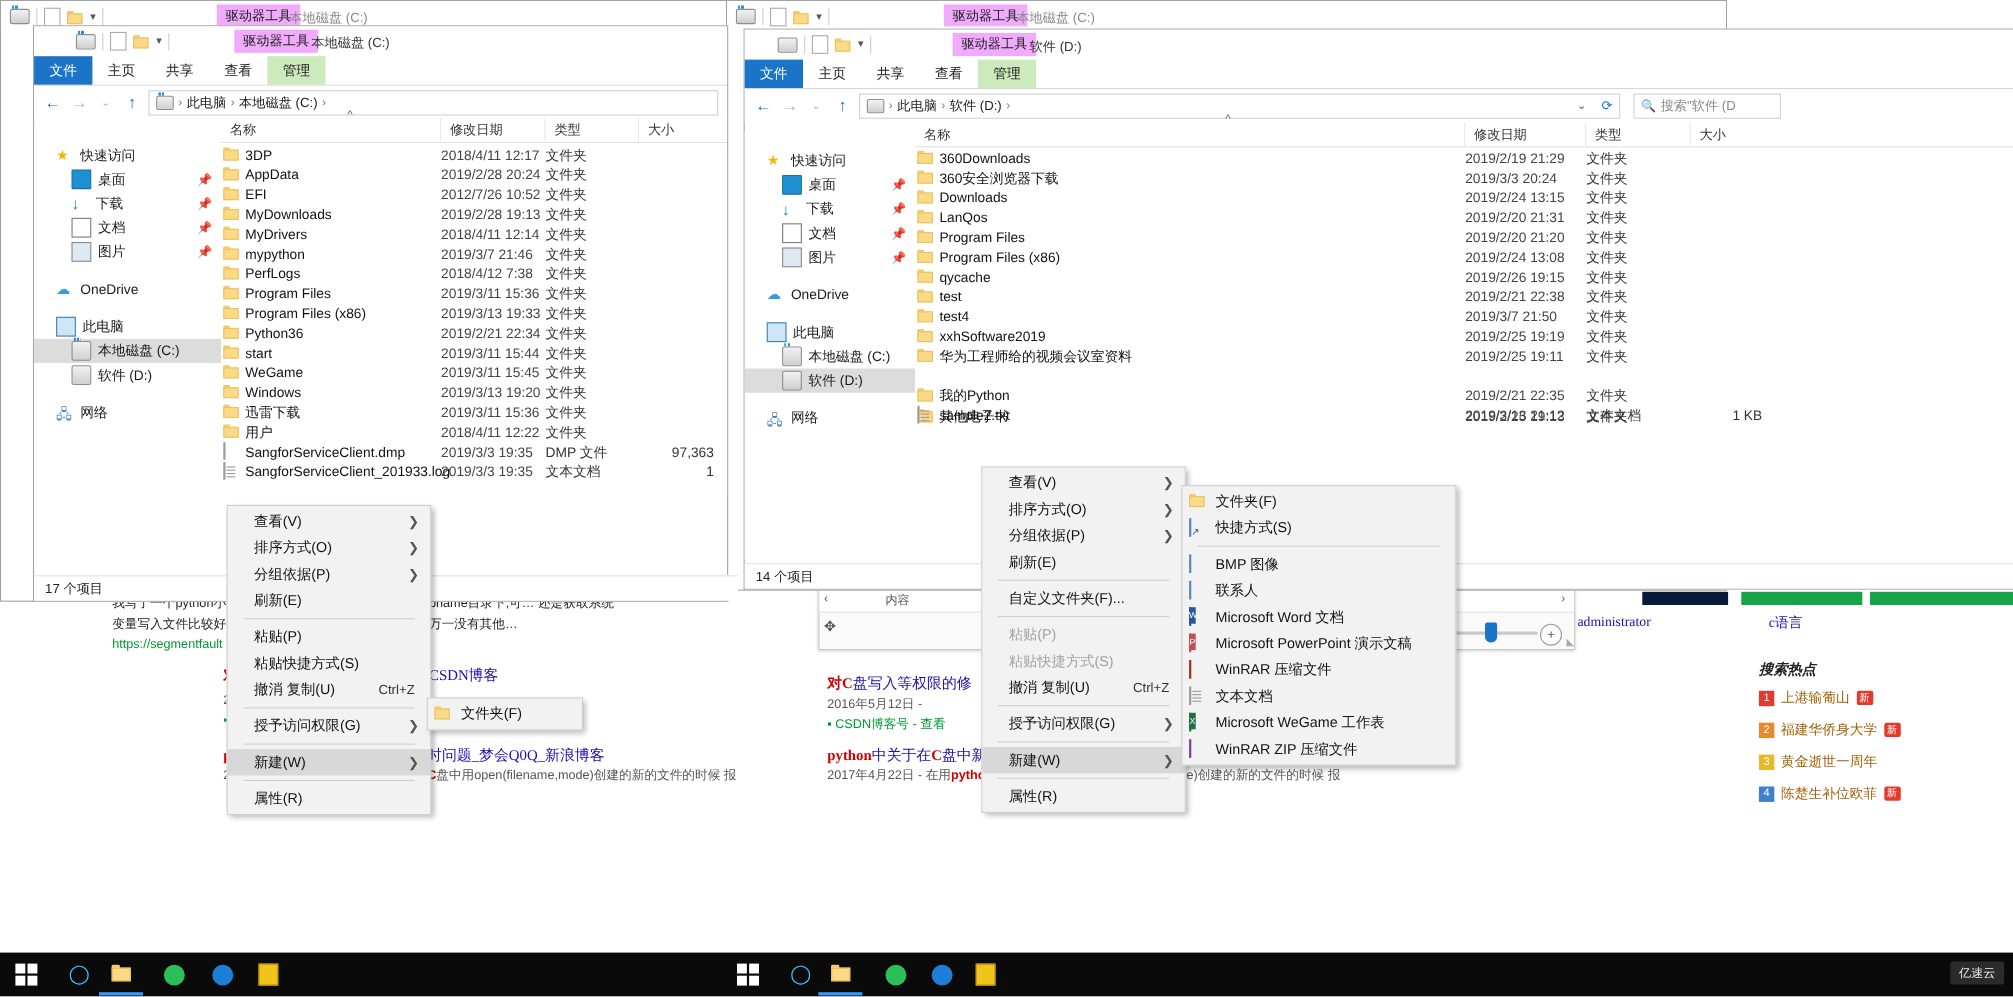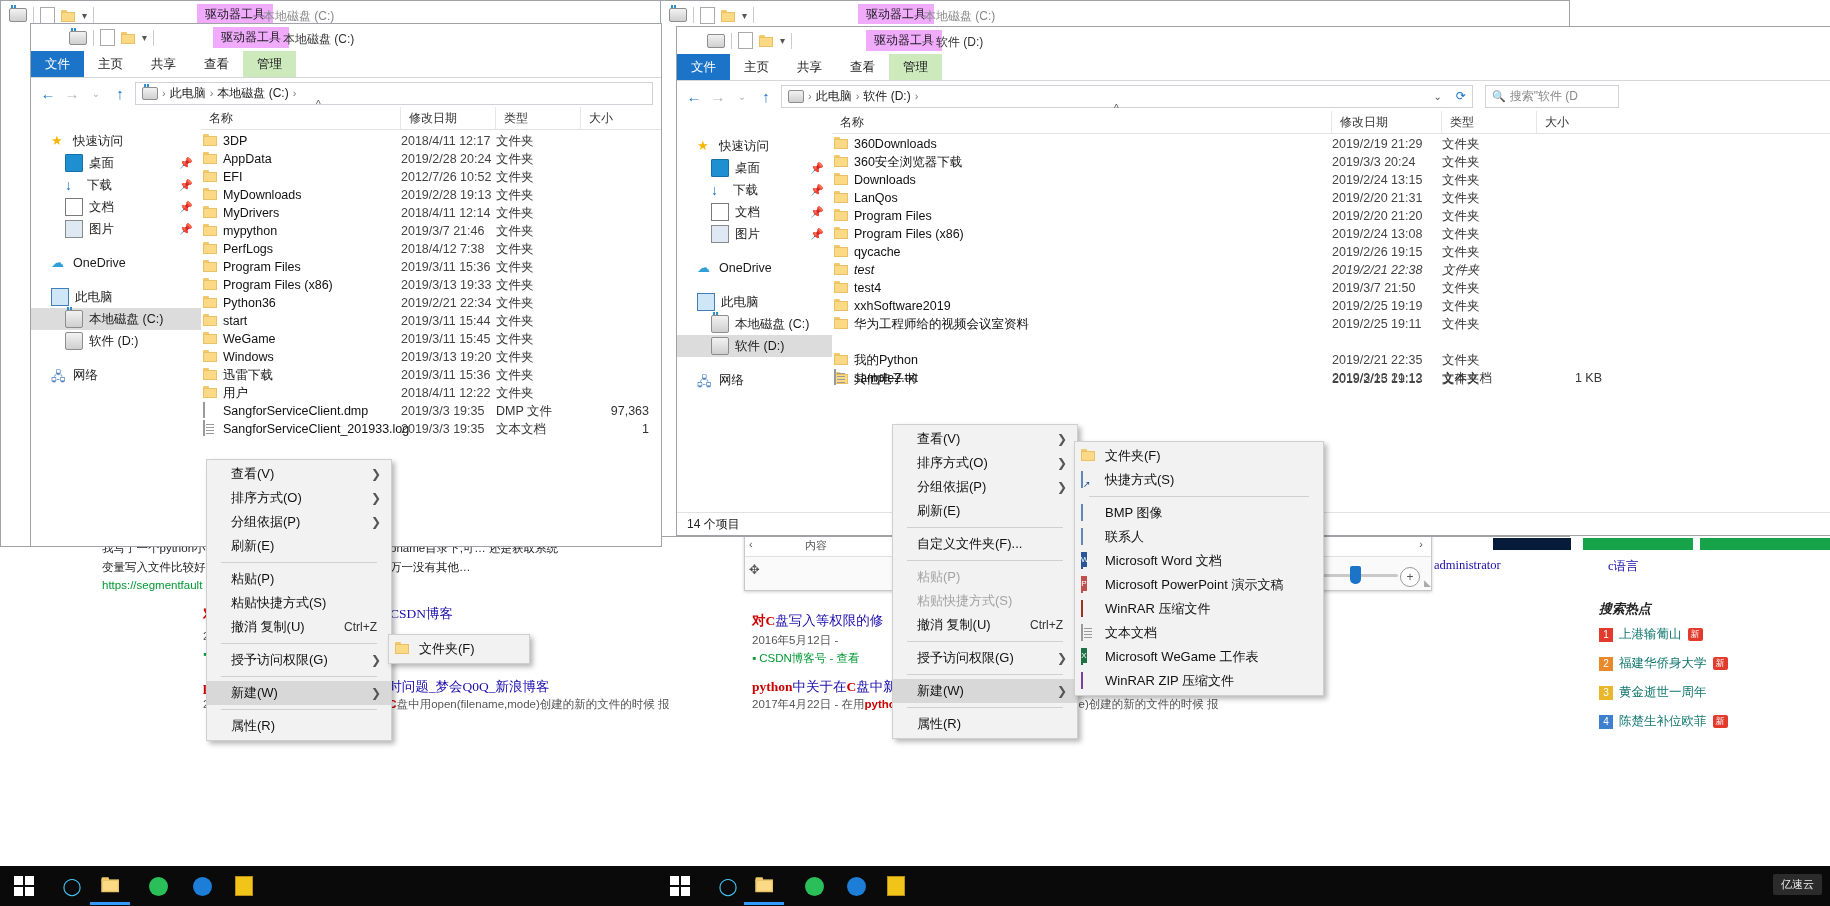--- a/index.html
+++ b/index.html
@@ -109,21 +109,21 @@
   .mi-rarzip{background:linear-gradient(135deg,#8b5cf6 40%,#d73b2f 100%);border:1px solid #7a3fa0;}
   .mi-lnk{background:#dfe9f3;border:1px solid #5f87b8;}
   .mi-lnk:after{content:"↗";position:absolute;left:1px;bottom:-2px;font-size:9px;color:#1b4f8a;}
 
   
   .hotpanel{position:absolute;background:#fff;}
   .hot-title{font-size:13px;font-weight:bold;color:#222;}
   .hot-row{display:flex;align-items:center;gap:6px;font-size:12.5px;}
   .hot-num{width:14px;height:14px;display:inline-flex;align-items:center;justify-content:center;
      color:#fff;font-size:10px;}
-  .hot-link{color:#0f766e;text-align:center;}
+  .hot-link{color:#a16207;text-align:center;}
   .badge-new{background:#e23b2e;color:#fff;font-size:9px;padding:0 3px;border-radius:2px;}
 
   .zoomwidget{position:absolute;background:#fafafa;border:1px solid #c8c8c8;box-shadow:0 1px 3px rgba(0,0,0,.2);}
   .slider-track{position:absolute;height:3px;background:#c9c9c9;border-radius:2px;}
   .slider-thumb{position:absolute;width:11px;height:18px;background:#1b74c8;border-radius:2px 2px 5px 5px;}
   .circ{position:absolute;width:18px;height:18px;border:1px solid #9b9b9b;border-radius:50%;
      display:flex;align-items:center;justify-content:center;font-size:12px;color:#555;background:#fff;}
 </style>
 </head>
 <body>
@@ -468,20 +468,23 @@
       </div>
       <div class="frow" style="top: 288px; position: absolute; left: 0px; right: 0px;">
         <span class="fi"><span class="ico-file txt"></span></span>
         <span class="fn">SangforServiceClient_201933.log</span>
         <span class="fd" style="left:200px">2019/3/3 19:35</span>
         <span class="ft" style="left:295px">文本文档</span>
         <span class="fs" style="left:378px;width:70px">1</span>
       </div>
     </div>
 
+  <div class="statusbar" style="width:630px;">
+    <span>17 个项目</span>
+  </div>
 </div>
 
 <div class="win" style="left:676px;top:26px;width:1154px;height:508px;">
 
   <div class="win-qat" style="height:27px;">
     <span class="qat-ico ico-drive" style="margin-left:22px"></span>
     <span class="vr"></span>
     <span class="qat-ico" style="border:1px solid #aaa;width:13px;height:15px;background:#fff;"></span>
     <span class="qat-ico ico-folder"></span>
     <span style="font-size:10px;color:#555;">▾</span>
@@ -617,21 +620,21 @@
         <span class="ft" style="left:610px">文件夹</span>
         <span class="fs" style="left:700px;width:70px"></span>
       </div>
       <div class="frow" style="top: 108px; position: absolute; left: 0px; right: 0px;">
         <span class="fi"><span class="ico-folder"></span></span>
         <span class="fn">qycache</span>
         <span class="fd" style="left:500px">2019/2/26 19:15</span>
         <span class="ft" style="left:610px">文件夹</span>
         <span class="fs" style="left:700px;width:70px"></span>
       </div>
-      <div class="frow" style="top: 126px; position: absolute; left: 0px; right: 0px; font-style: italic;">
+      <div class="frow" style="top: 126px; position: absolute; left: 0px; right: 0px;">
         <span class="fi"><span class="ico-folder"></span></span>
         <span class="fn">test</span>
         <span class="fd" style="left:500px">2019/2/21 22:38</span>
         <span class="ft" style="left:610px">文件夹</span>
         <span class="fs" style="left:700px;width:70px"></span>
       </div>
       <div class="frow" style="top: 144px; position: absolute; left: 0px; right: 0px;">
         <span class="fi"><span class="ico-folder"></span></span>
         <span class="fn">test4</span>
         <span class="fd" style="left:500px">2019/3/7 21:50</span>

